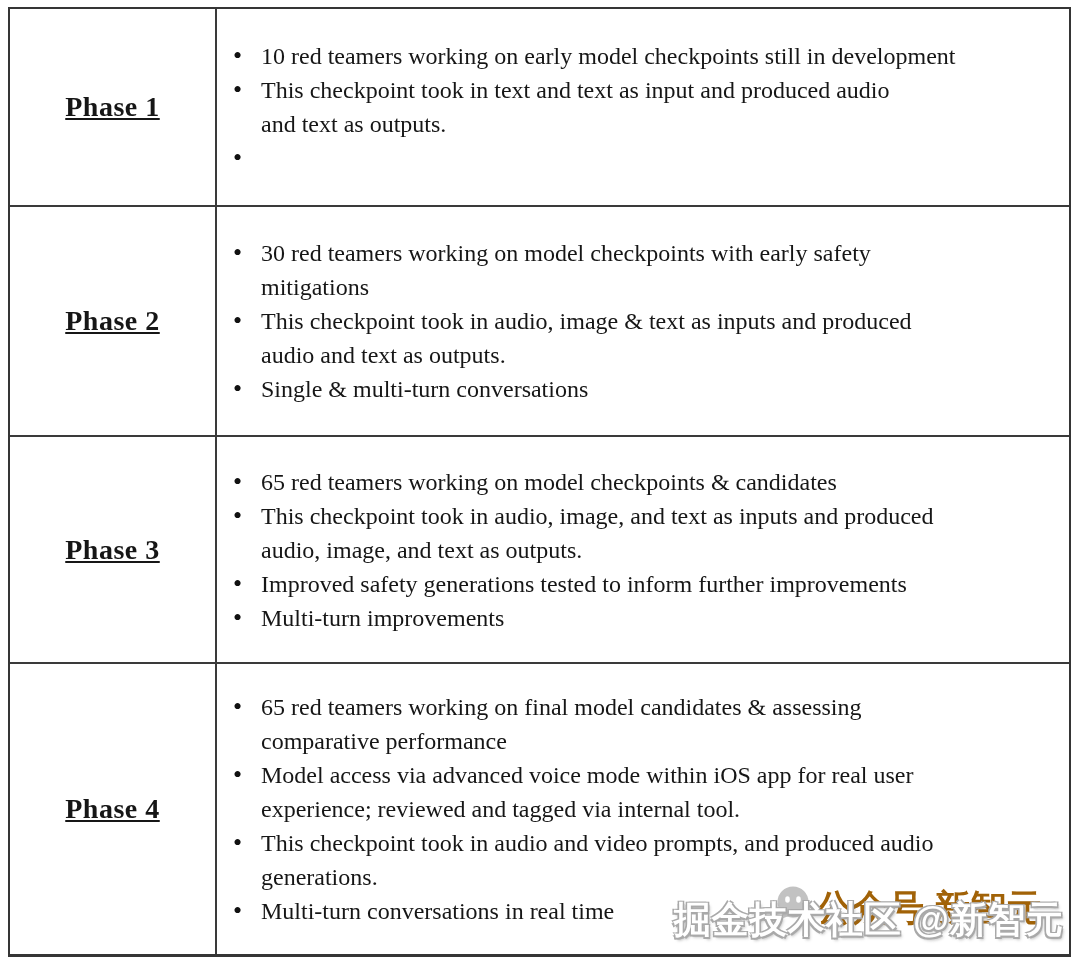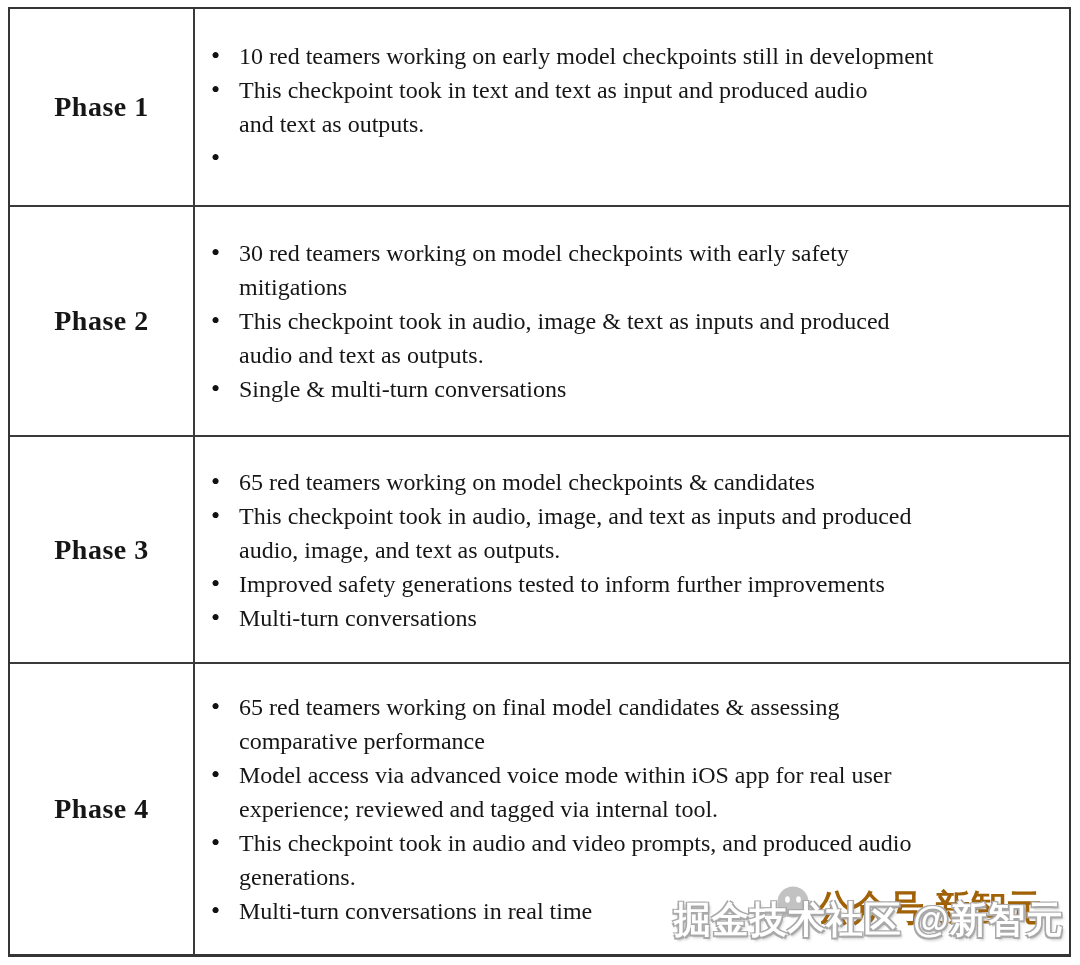--- a/index.html
+++ b/index.html
@@ -11,22 +11,22 @@
     border:2px solid #353535; border-bottom-width:3px;
     display:flex; flex-direction:column; background:#ffffff;
   }
   .trow { display:flex; border-bottom:2px solid #3a3a3a; }
   .trow:last-child { border-bottom:none; flex:1; }
   .row-1 { height:198px; }
   .row-2 { height:230px; }
   .row-3 { height:227px; }
 
   .cell-phase {
-    width:185px; flex:none; border-right:2px solid #3a3a3a;
-    display:flex; align-items:center; justify-content:center;
+    width:207px; flex:none; border-right:2px solid #3a3a3a;
+    display:flex; align-items:center; justify-content:center;text-decoration:underline;
   }
   .phase-label { font-weight:bold; font-size:28px; letter-spacing:0.5px; }
 
   .cell-content {
     flex:1; display:flex; flex-direction:column; justify-content:center;
     padding:6px 10px 6px 14px;
   }
   ul.bullets { list-style:none; }
   ul.bullets li {
     display:flex; align-items:flex-start;
@@ -122,21 +122,21 @@
             <span class="bullet">•</span>
             <span class="btext">This checkpoint took in audio, image, and text as inputs and produced
 audio, image, and text as outputs.</span>
           </li>
         <li>
             <span class="bullet">•</span>
             <span class="btext">Improved safety generations tested to inform further improvements</span>
           </li>
         <li>
             <span class="bullet">•</span>
-            <span class="btext">Multi-turn conversations</span>
+            <span class="btext">Multi-turn improvements</span>
           </li>
       </ul>
     </div>
   </div>
 
   <div class="trow row-4">
     <div class="cell-phase">
       <span class="phase-label">Phase 4</span>
     </div>
     <div class="cell-content">

